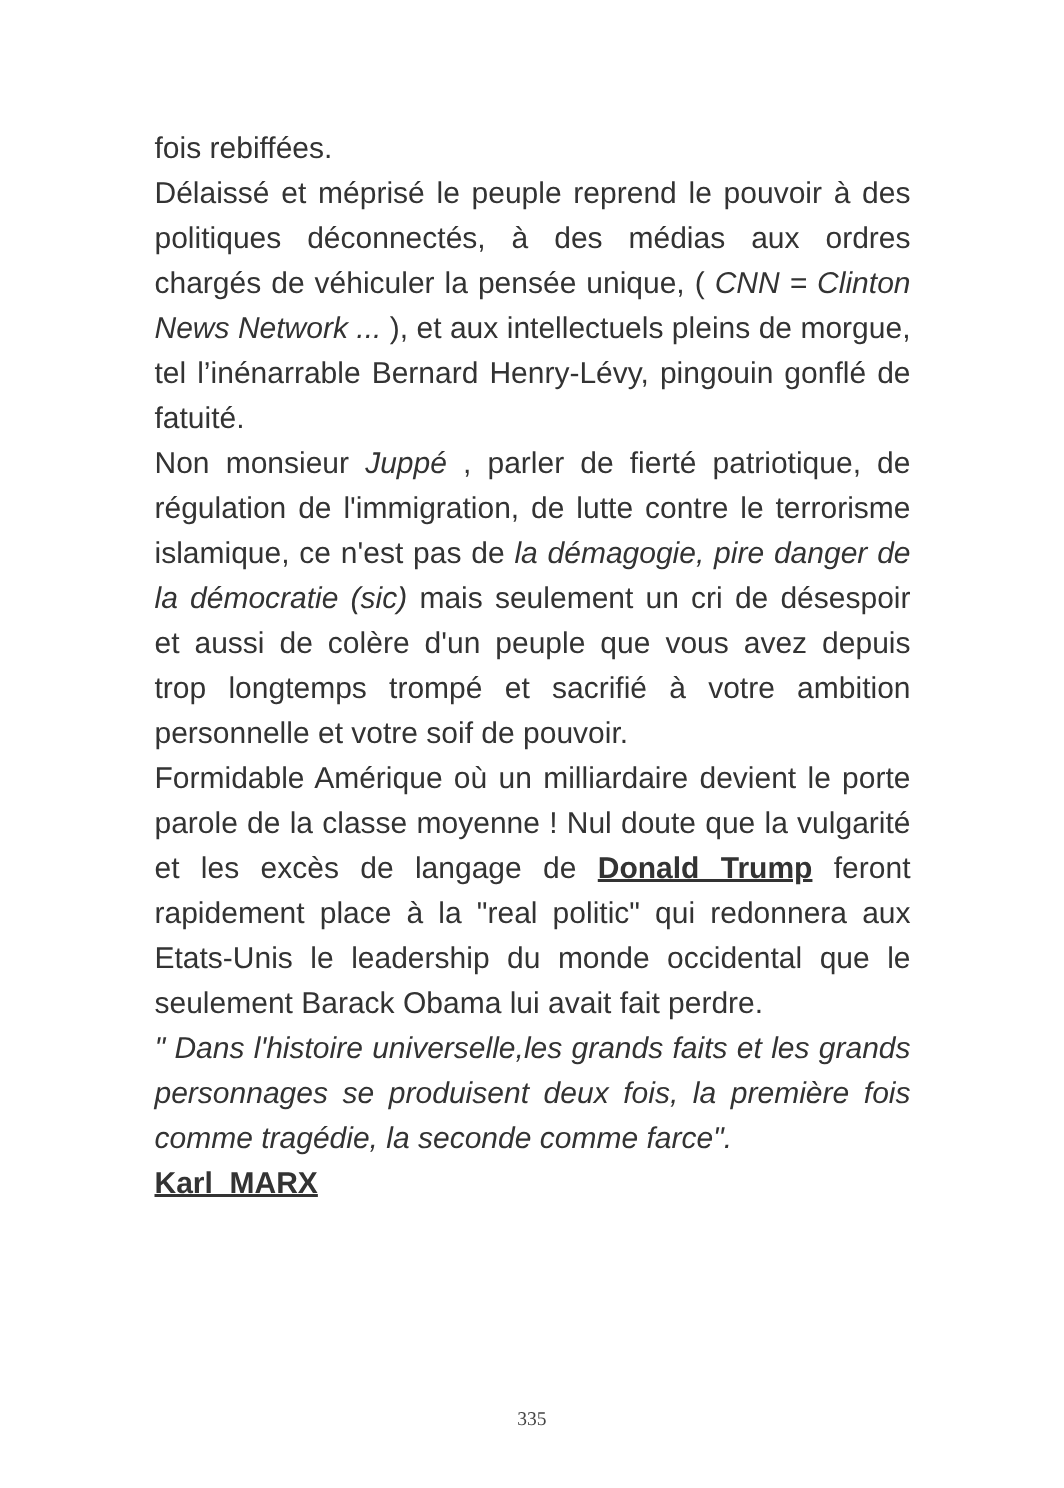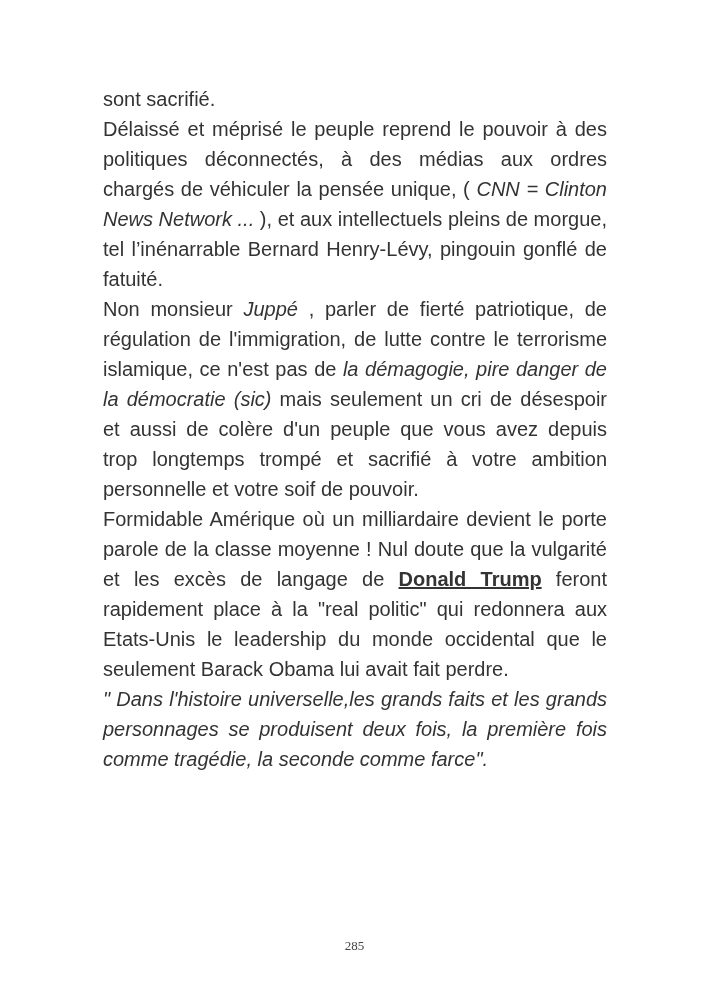--- a/index.html
+++ b/index.html
@@ -39,26 +39,27 @@
     font-family: "Liberation Serif", serif;
     font-size: 13px;
     color: #444444;
   }
 </style>
 </head>
 <body>
 
 <div class="text-block">
 
-  <p><span>sont sacrifié.</span></p>
+  <p><span>fois rebiffées.</span></p>
 
   <p><span>Délaissé et méprisé le peuple reprend le pouvoir à des politiques déconnectés, à des médias aux ordres chargés de véhiculer la pensée unique, ( </span><span class="run-italic">CNN = Clinton News Network ...</span><span> ), et aux intellectuels pleins de morgue, tel l’inénarrable Bernard Henry-Lévy, pingouin gonflé de fatuité.</span></p>
 
   <p><span>Non monsieur </span><span class="run-italic">Juppé</span><span> , parler de fierté patriotique, de régulation de l'immigration, de lutte contre le terrorisme islamique, ce n'est pas de </span><span class="run-italic">la démagogie, pire danger de la démocratie (sic)</span><span> mais seulement un cri de désespoir et aussi de colère d'un peuple que vous avez depuis trop longtemps trompé et sacrifié à votre ambition personnelle et votre soif de pouvoir.</span></p>
 
   <p><span>Formidable Amérique où un milliardaire devient le porte parole de la classe moyenne&nbsp;! Nul doute que la vulgarité et les excès de langage de </span><span class="run-bold">Donald Trump</span><span> feront rapidement place à la "real politic" qui redonnera aux Etats-Unis le leadership du monde occidental que le seulement Barack Obama lui avait fait perdre.</span></p>
 
   <p><span class="run-italic">" Dans l'histoire universelle,les grands faits et les grands personnages se produisent deux fois, la première fois comme tragédie, la seconde comme farce".</span></p>
 
+  <p><span class="run-bold">Karl&nbsp; MARX</span></p>
 
 </div>
 
-<div class="page-number">285</div>
+<div class="page-number">335</div>
 
 </body></html>

